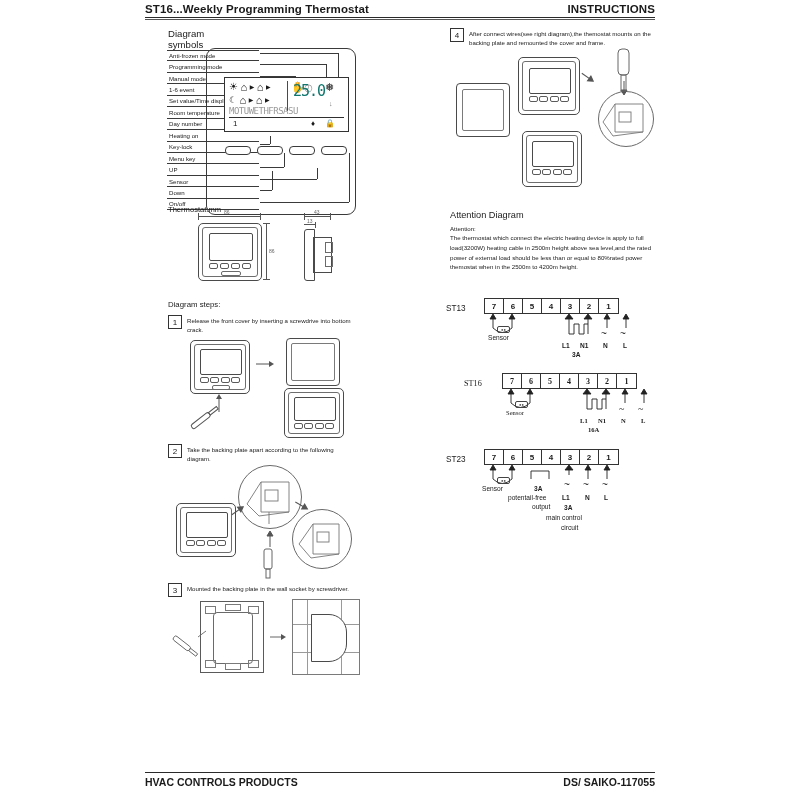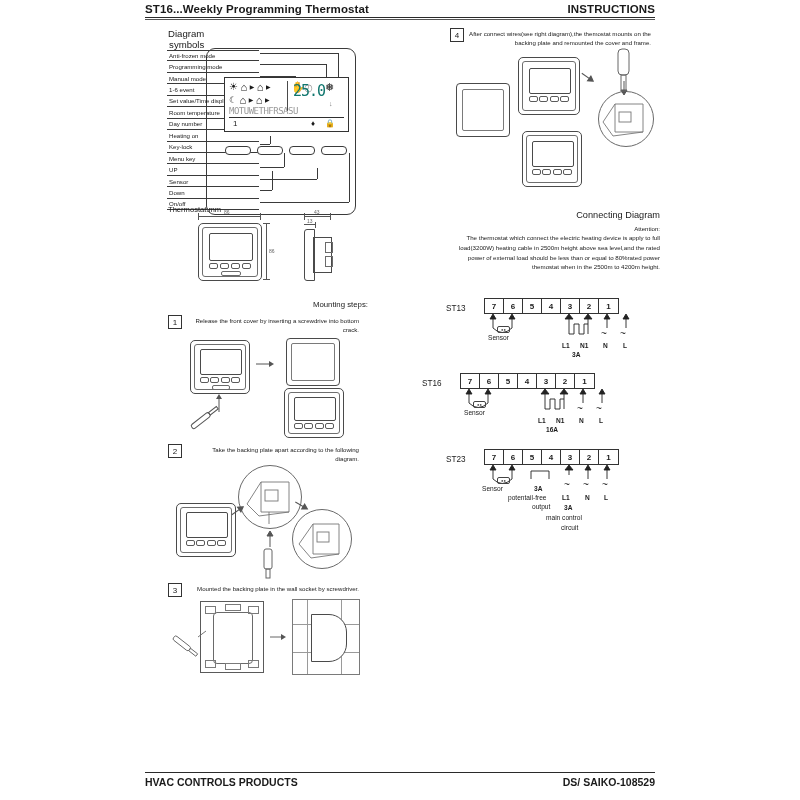--- a/index.html
+++ b/index.html
@@ -1,21 +1,21 @@
 <!DOCTYPE html>
 <html><head>
 <meta charset="utf-8">
 <style>
   html,body{margin:0;padding:0;}
   body{
     width:800px;height:800px;background:#fff;
     font-family:"Liberation Sans", sans-serif;
     color:#1a1a1a;position:relative;overflow:hidden;
   }
-  .page{position:absolute;left:0;top:0;width:800px;height:800px;text-align:right;}
+  .page{position:absolute;left:0;top:0;width:800px;height:800px;}
 
   
   .hdr{position:absolute;left:145px;top:3px;width:510px;}
   .hdr-row{display:flex;justify-content:space-between;align-items:flex-end;
            font-size:11.5px;font-weight:bold;letter-spacing:.1px;padding-bottom:2px;}
   .rule{height:0;border-top:1.6px solid #2a2a2a;}
   .rule-thin{height:0;border-top:1.1px solid #555;margin-top:1px;}
 
   .ftr{position:absolute;left:145px;top:772px;width:510px;}
   .ftr-row{display:flex;justify-content:space-between;align-items:flex-start;
@@ -277,21 +277,21 @@
 
         <div style="position:absolute;left:0px;top:10px;width:9px;height:50px;border:1.1px solid #4a4a4a;border-radius:3px 0 0 3px;"></div>
         <div style="position:absolute;left:9px;top:18px;width:17px;height:34px;border:1.1px solid #4a4a4a;"></div>
         <div style="position:absolute;left:21px;top:23px;width:6px;height:9px;border:.9px solid #6a6a6a;"></div>
         <div style="position:absolute;left:21px;top:37px;width:6px;height:9px;border:.9px solid #6a6a6a;"></div>
       </div>
     </div>
   </div>
 
   <div id="mounting">
-    <div id="mount-title">Mounting steps:</div>
+    <div id="mount-title">Diagram steps:</div>
 
     <div class="step" style="margin-top:6px;">
       <div class="step-num">1</div>
       <div class="step-txt" style="width:172px;">Release the front cover by inserting a screwdrive into bottom crack.</div>
     </div>
     <div class="art" style="height:108px;">
       <div class="dev" style="position:absolute;left:22px;top:6px;width:58px;height:52px;">
         <div class="bz" style="left:3px;top:3px;right:3px;bottom:3px;"></div>
         <div class="screen" style="left:9px;top:8px;width:40px;height:24px;"></div>
         <div class="mini-btns" style="left:9px;top:36px;width:40px;">
@@ -472,21 +472,21 @@
           <g stroke="#666" fill="none">
             <rect x="168" y="2" width="11" height="26" rx="4"></rect>
             <rect x="171" y="28" width="5" height="16"></rect>
           </g>
         </g>
       </svg>
     </div>
   </div>
 
   <div id="conn">
-    <div id="conn-title">Connecting Diagram</div>
+    <div id="conn-title">Attention Diagram</div>
     <div class="tiny">Attention:</div>
     <div id="attn">The thermostat which connect  the electric heating device is apply to full load(3200W) heating cable in 2500m height above sea level,and the rated power of external load should be less than or equal to 80%rated power themostat  when in the 2500m to 4200m height.</div>
   </div>
 
   <div class="td" style="left:446px;top:298px;width:190px;height:68px;">
     <span class="td-name">ST13</span>
     <div class="term">
       <b>7</b>
       <b>6</b>
       <b>5</b>
@@ -519,21 +519,21 @@
     <span class="tlab" style="left:42px;top:36px;">Sensor</span>
     <span class="coil" style="left:155px;top:30px;">~</span>
     <span class="coil" style="left:174px;top:30px;">~</span>
     <span class="tlab b" style="left:116px;top:44px;">L1</span>
     <span class="tlab b" style="left:134px;top:44px;">N1</span>
     <span class="tlab b" style="left:157px;top:44px;">N</span>
     <span class="tlab b" style="left:177px;top:44px;">L</span>
     <span class="tlab b" style="left:126px;top:53px;">3A</span>
   </div>
 
-  <div class="td" style="left:422px;top:373px;width:190px;height:68px;">
+  <div class="td" style="left:464px;top:373px;width:190px;height:68px;font-family:Liberation Serif, serif;">
     <span class="td-name">ST16</span>
     <div class="term">
       <b>7</b>
       <b>6</b>
       <b>5</b>
       <b>4</b>
       <b>3</b>
       <b>2</b>
       <b>1</b>
     </div>
@@ -608,17 +608,17 @@
     <span class="tlab b" style="left:158px;top:45px;">L</span>
     <span class="tlab b" style="left:118px;top:55px;">3A</span>
     <span class="tlab" style="left:100px;top:65px;">main control</span>
     <span class="tlab" style="left:115px;top:75px;">circuit</span>
   </div>
 
   <div class="ftr">
     <div class="rule"></div>
     <div class="ftr-row">
       <span>HVAC CONTROLS PRODUCTS</span>
-      <span>DS/ SAIKO-108529</span>
+      <span>DS/ SAIKO-117055</span>
     </div>
   </div>
 
 </div>
 
 </body></html>

